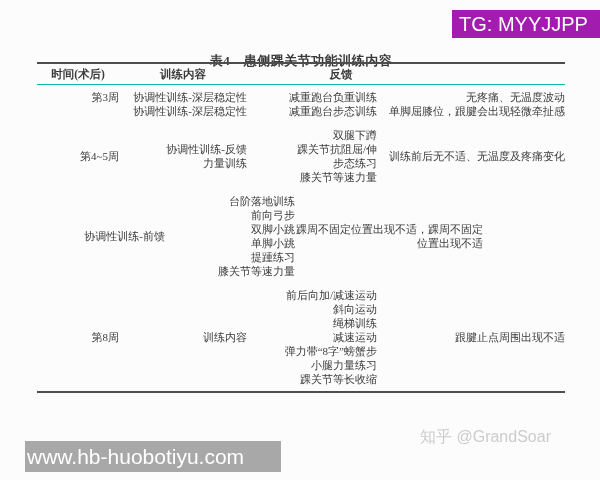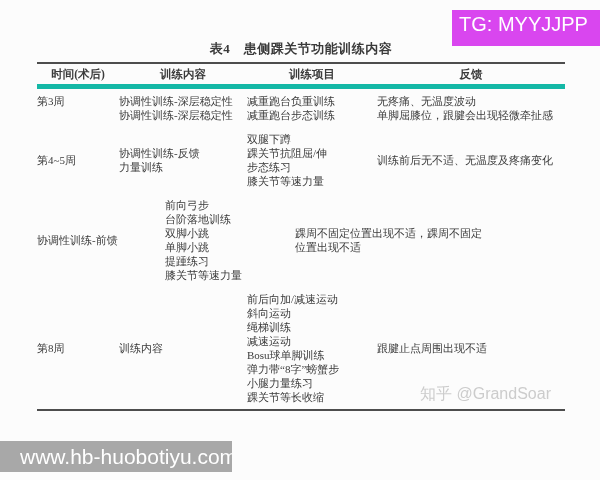--- a/index.html
+++ b/index.html
@@ -6,83 +6,82 @@
   body{
     width:600px;height:480px;
     background:#fcfcfc;
     position:relative;
     overflow:hidden;
     font-family:"Liberation Serif","DejaVu Serif",serif;
     color:#333;
   }
   
   .tg-box{
-    position:absolute;left:452px;top:10px;width:148px;height:36px;
-    background:#d946ef;color:#fff;
+    position:absolute;left:452px;top:10px;width:148px;height:28px;
+    background:#a21caf;color:#fff;
     font-family:"Liberation Sans","DejaVu Sans",sans-serif;
     font-size:20px;line-height:28px;padding-left:7px;
     box-sizing:border-box;white-space:nowrap;overflow:hidden;
   }
   
   .title{
-    position:absolute;left:37px;top:40px;width:528px;
+    position:absolute;left:37px;top:52px;width:528px;
     text-align:center;font-weight:bold;font-size:13px;color:#3a3a3a;
     letter-spacing:0.5px;
   }
   
   .table{
     position:absolute;left:37px;top:62px;width:528px;
     border-top:2px solid #4d4d4d;
     border-bottom:2px solid #4d4d4d;
     font-size:11px;color:#3a3a3a;
   }
   .thead{
     display:flex;height:20px;align-items:center;
-    border-bottom:5px solid #14b8a6;
+    border-bottom:1px solid #14b8a6;
     font-weight:bold;font-size:11.5px;
   }
   .th{text-align:center;}
   .col-time{width:82px;}
   .col-content{width:128px;text-align:center;}
   .col-items{width:130px;}
   .col-feedback{width:188px;}
   .trow{display:flex;padding:5px 0;}
   .cell{
     display:flex;flex-direction:column;justify-content:center;
-    text-align:left;box-sizing:border-box;
+    text-align:right;box-sizing:border-box;
   }
   .cell.align-top{justify-content:flex-start;}
   .line{line-height:14px;}
   
   .zhihu{
-    position:absolute;left:420px;top:384px;
+    position:absolute;left:420px;top:427px;
     font-family:"Liberation Sans","DejaVu Sans",sans-serif;
     font-size:16px;color:#cccccc;white-space:nowrap;
   }
   
   .site-box{
-    position:absolute;left:0;top:441px;width:232px;height:31px;
+    position:absolute;left:25px;top:441px;width:256px;height:31px;
     background:#a8a8a8;color:#fff;
     font-family:"Liberation Sans","DejaVu Sans",sans-serif;
-    font-size:21px;line-height:31px;padding-left:20px;
+    font-size:21px;line-height:31px;padding-left:2px;
     box-sizing:border-box;white-space:nowrap;overflow:hidden;
   }
 </style>
 </head>
 <body>
 
 <div class="tg-box">TG: MYYJJPP</div>
 
 <div class="title">表4　患侧踝关节功能训练内容</div>
 
 <div class="table">
   <div class="thead">
     <div class="th col-time">时间(术后)</div>
     <div class="th col-content">训练内容</div>
-    <div class="th col-items">训练项目</div>
     <div class="th col-feedback">反馈</div>
   </div>
   <div id="tbody">
       <div class="trow">
         <div class="cell col-time align-top">
           <div class="line">第3周</div>
         </div>
         <div class="cell col-content">
           <div class="line">协调性训练-深层稳定性</div>
           <div class="line">协调性训练-深层稳定性</div>
@@ -112,22 +111,22 @@
         </div>
         <div class="cell col-feedback">
           <div class="line">训练前后无不适、无温度及疼痛变化</div>
         </div>
       </div>
       <div class="trow">
         <div class="cell col-content">
           <div class="line">协调性训练-前馈</div>
         </div>
         <div class="cell col-items">
+          <div class="line">台阶落地训练</div>
           <div class="line">前向弓步</div>
-          <div class="line">台阶落地训练</div>
           <div class="line">双脚小跳</div>
           <div class="line">单脚小跳</div>
           <div class="line">提踵练习</div>
           <div class="line">膝关节等速力量</div>
         </div>
         <div class="cell col-feedback">
           <div class="line">踝周不固定位置出现不适，踝周不固定位置出现不适</div>
         </div>
       </div>
       <div class="trow">
@@ -135,21 +134,20 @@
           <div class="line">第8周</div>
         </div>
         <div class="cell col-content">
           <div class="line">训练内容</div>
         </div>
         <div class="cell col-items">
           <div class="line">前后向加/减速运动</div>
           <div class="line">斜向运动</div>
           <div class="line">绳梯训练</div>
           <div class="line">减速运动</div>
-          <div class="line">Bosu球单脚训练</div>
           <div class="line">弹力带“8字”螃蟹步</div>
           <div class="line">小腿力量练习</div>
           <div class="line">踝关节等长收缩</div>
         </div>
         <div class="cell col-feedback">
           <div class="line">跟腱止点周围出现不适</div>
         </div>
       </div>
     </div>
 </div>

